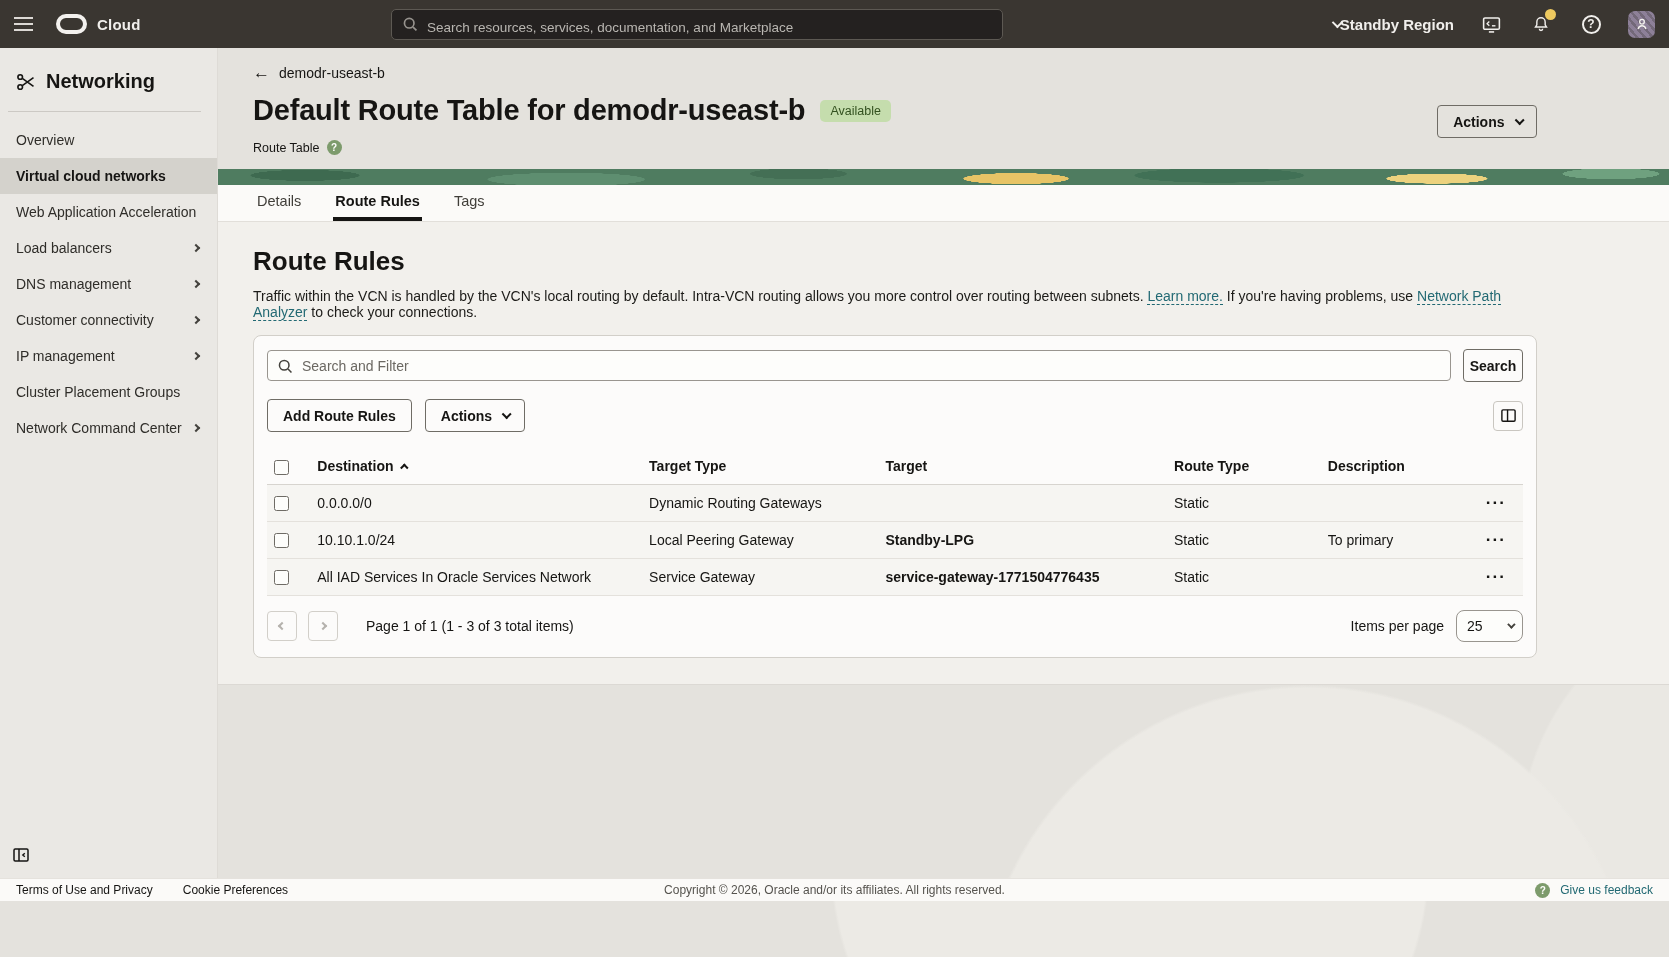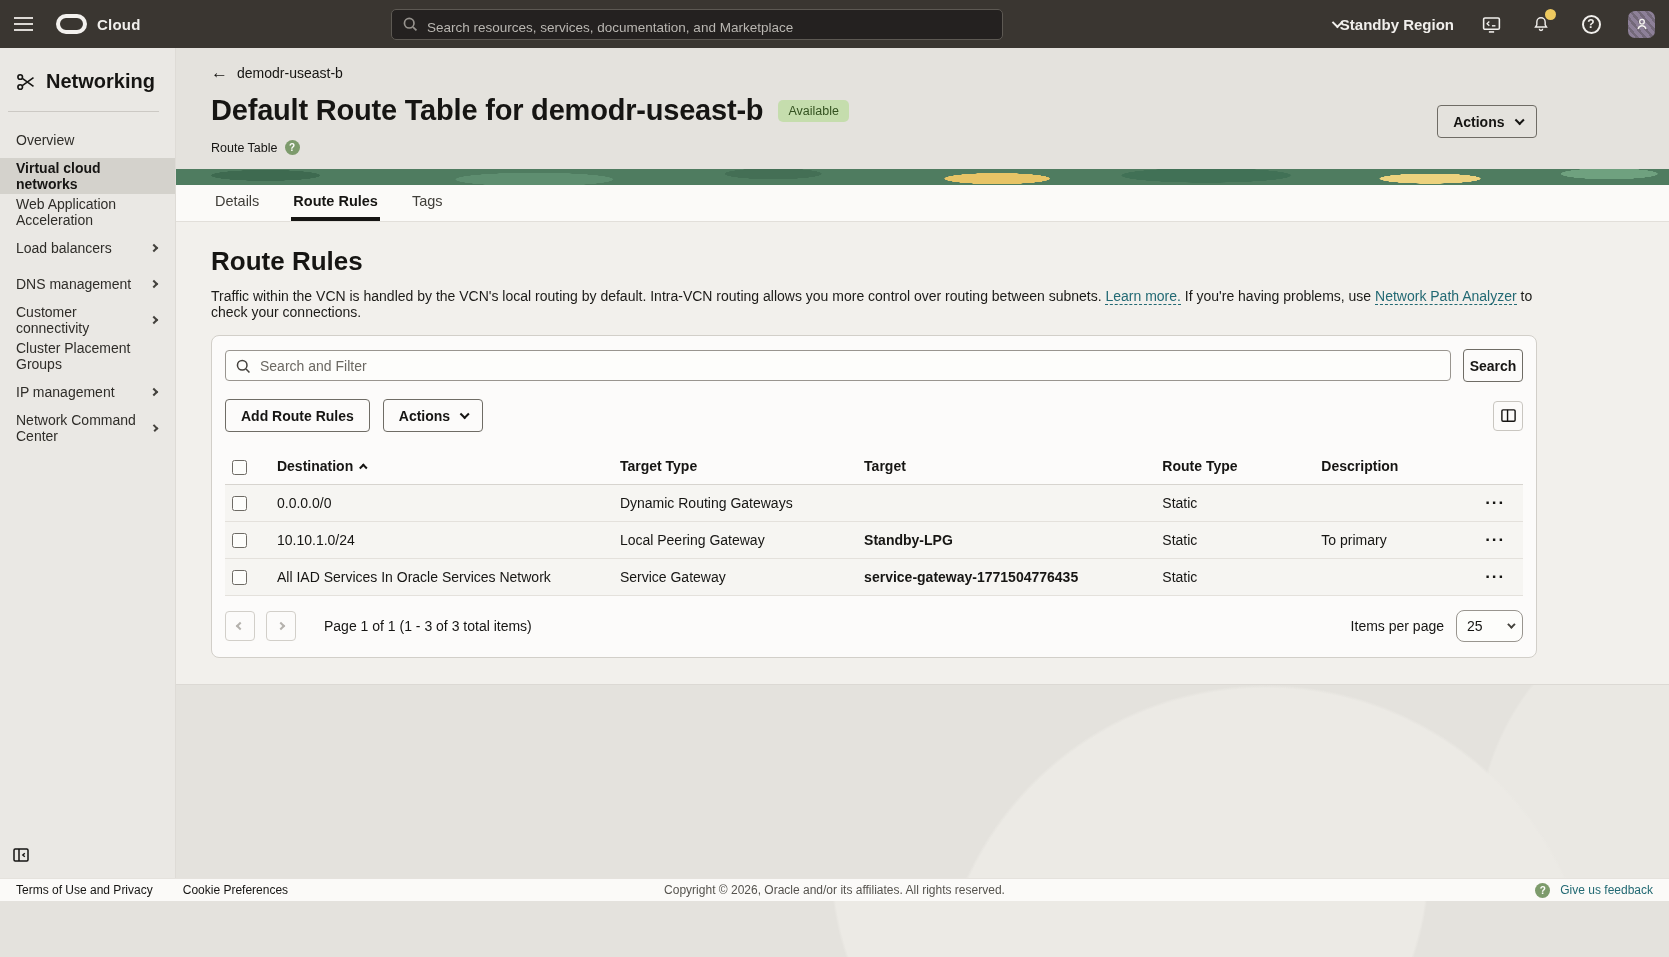--- a/index.html
+++ b/index.html
@@ -21,21 +21,21 @@
   .chev.down { transform:rotate(45deg) translateY(-2px); }
   .chev.right { transform:rotate(-45deg); }
   .chev.up { transform:rotate(-135deg) translateY(-2px); }
   .tb-icon { position:relative; width:26px; height:26px; display:flex; align-items:center; justify-content:center; cursor:pointer; }
   .badge-dot { position:absolute; top:-2px; right:-2px; width:11px; height:11px; border-radius:50%; background:#edc95f; }
   .help-circle { width:19px; height:19px; border:2px solid #f1efec; border-radius:50%; display:flex; align-items:center; justify-content:center; font-size:12px; font-weight:700; color:#f1efec; }
   .avatar { width:27px; height:27px; border-radius:7px; background:#8d8098; background-image:repeating-linear-gradient(50deg, rgba(48,44,40,.28) 0 2.5px, transparent 2.5px 6px); display:flex; align-items:center; justify-content:center; cursor:pointer; }
 
   
   .shell { display:flex; height:830px; }
-  .sidebar { position:relative; width:176px; background:#eae8e4; flex:none; border-right:1px solid #dedbd6; }
+  .sidebar { position:relative; width:218px; background:#eae8e4; flex:none; border-right:1px solid #dedbd6; }
   .side-head { display:flex; align-items:center; gap:10px; padding:22px 16px 14px 16px; }
   .side-title { font-size:20px; font-weight:700; }
   .side-divider { height:1px; background:#ccc9c4; margin:4px 16px 10px 8px; }
   .side-item { position:relative; display:flex; align-items:center; justify-content:space-between; height:36px; padding:0 16px; font-size:14px; color:#2f2d29; cursor:pointer; }
   .side-item.selected { background:#d4d2cc; font-weight:700; color:#161513; }
   .side-item .chev { width:6px; height:6px; color:#44423d; margin-right:2px; }
   .side-collapse { position:absolute; left:12px; bottom:12px; width:20px; height:20px; cursor:pointer; }
 
   
   .main { flex:1; display:flex; flex-direction:column; min-width:0; }
@@ -200,25 +200,25 @@
     </div>
     <div class="side-item">
       <span>DNS management</span>
       <span class="chev right"></span>
     </div>
     <div class="side-item">
       <span>Customer connectivity</span>
       <span class="chev right"></span>
     </div>
     <div class="side-item">
+      <span>IP management</span>
+      <span class="chev right"></span>
+    </div>
+    <div class="side-item">
       <span>Cluster Placement Groups</span>
-    </div>
-    <div class="side-item">
-      <span>IP management</span>
-      <span class="chev right"></span>
     </div>
     <div class="side-item">
       <span>Network Command Center</span>
       <span class="chev right"></span>
     </div>
 
     <div class="side-collapse">
       <svg width="18" height="18" viewBox="0 0 18 18">
           <rect x="2" y="3" width="14" height="12" rx="1.2" fill="none" stroke="#161513" stroke-width="1.5"></rect>
           <line x1="7" y1="3" x2="7" y2="15" stroke="#161513" stroke-width="1.5"></line>

